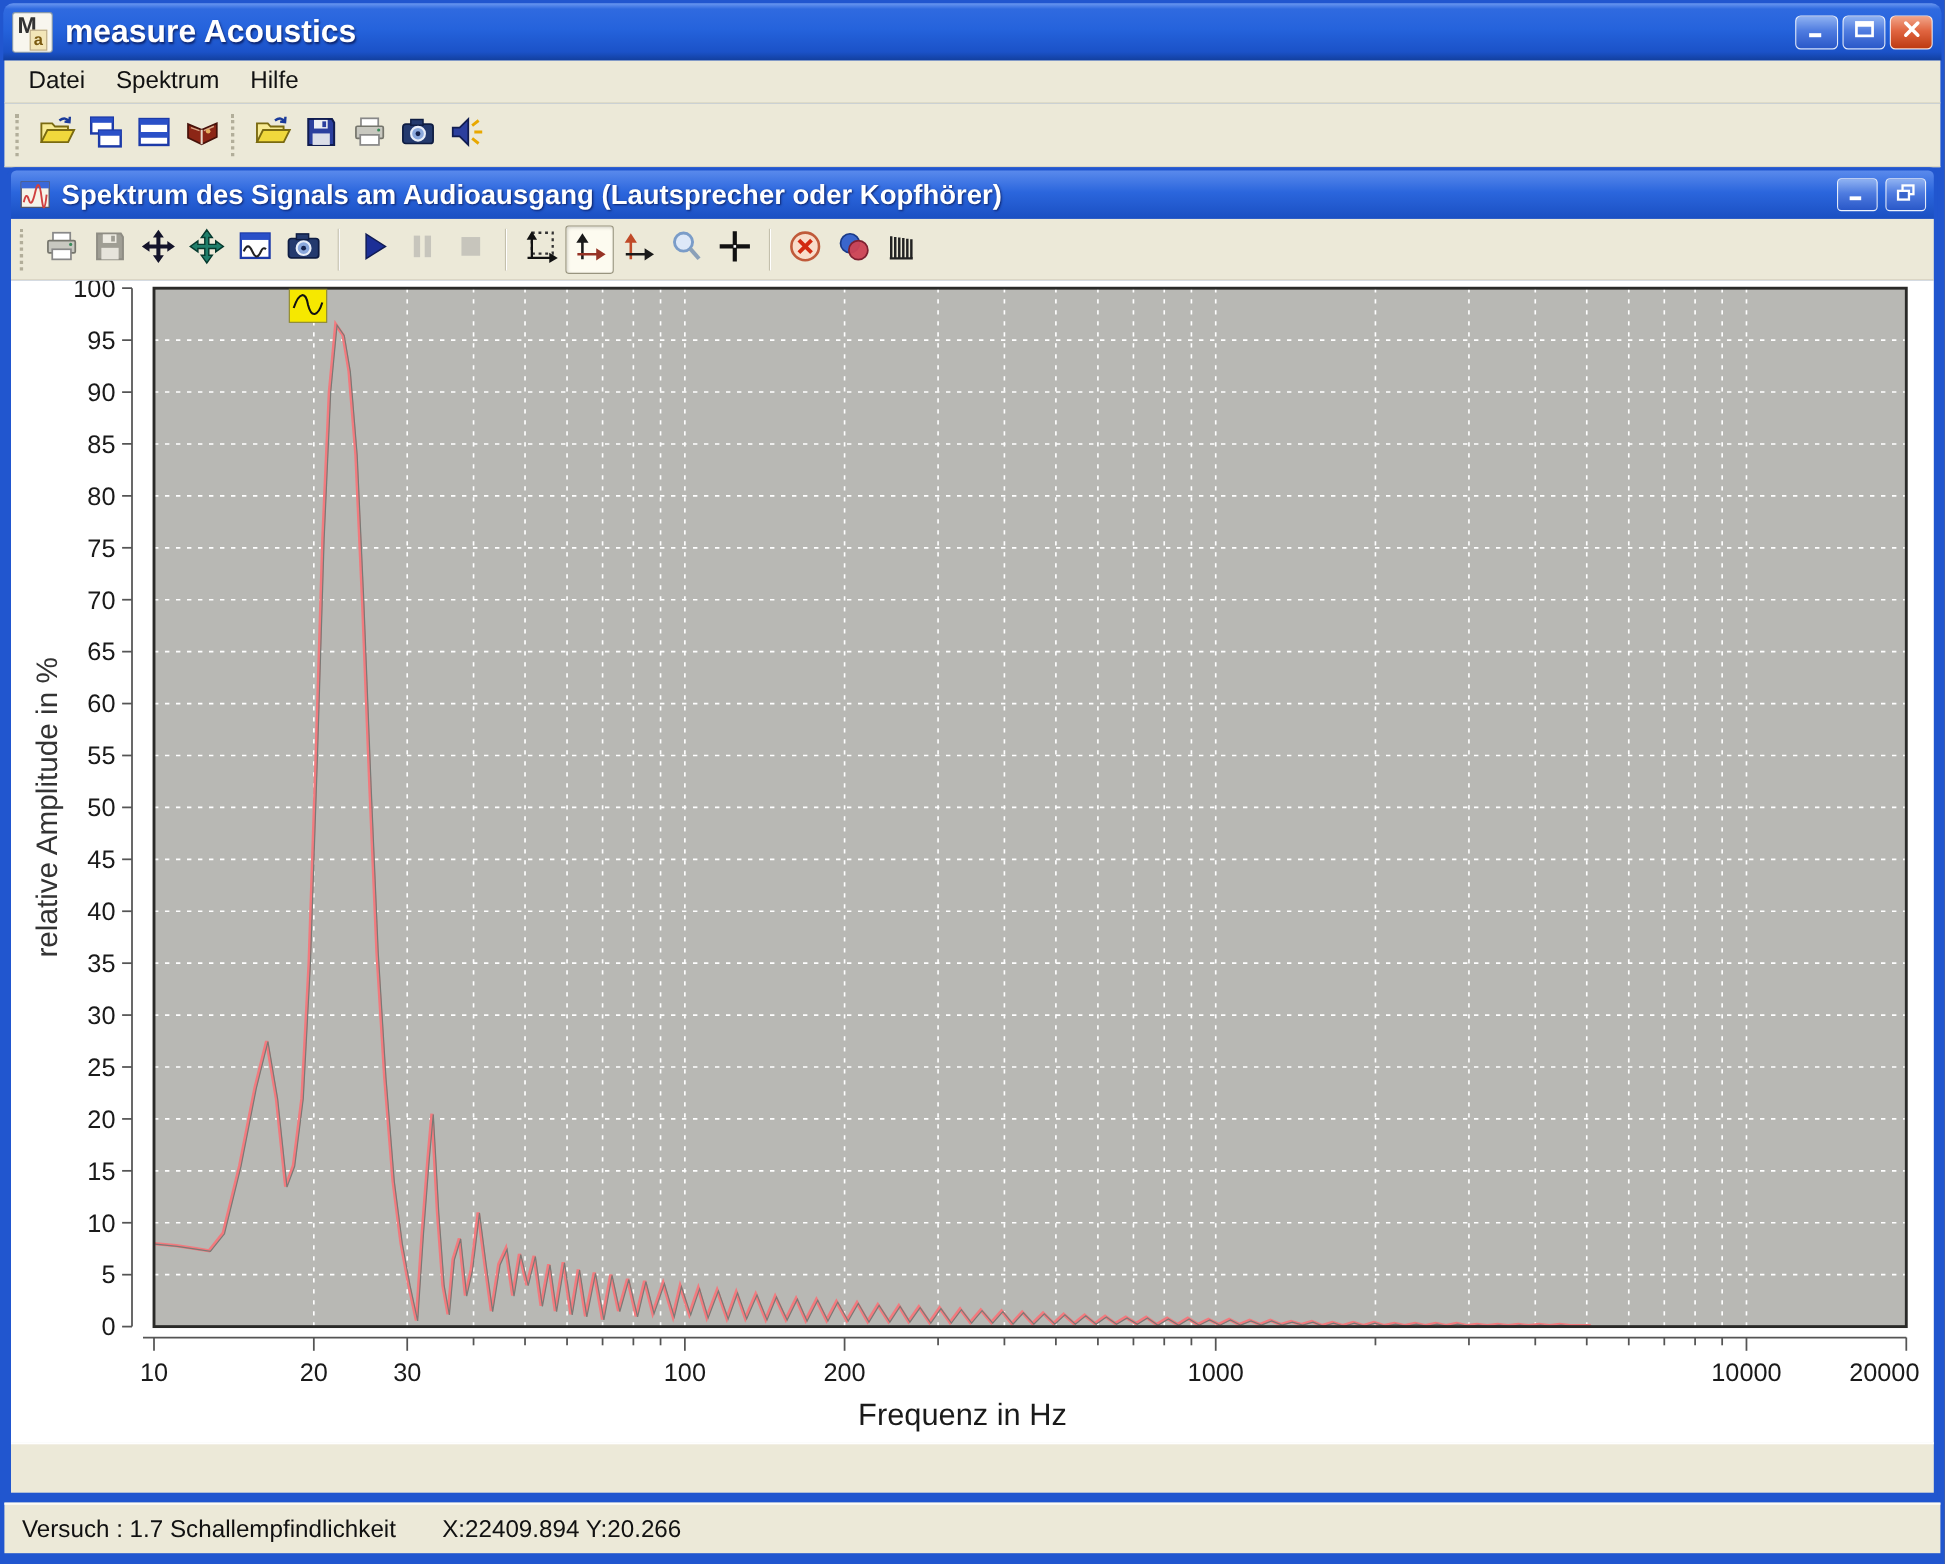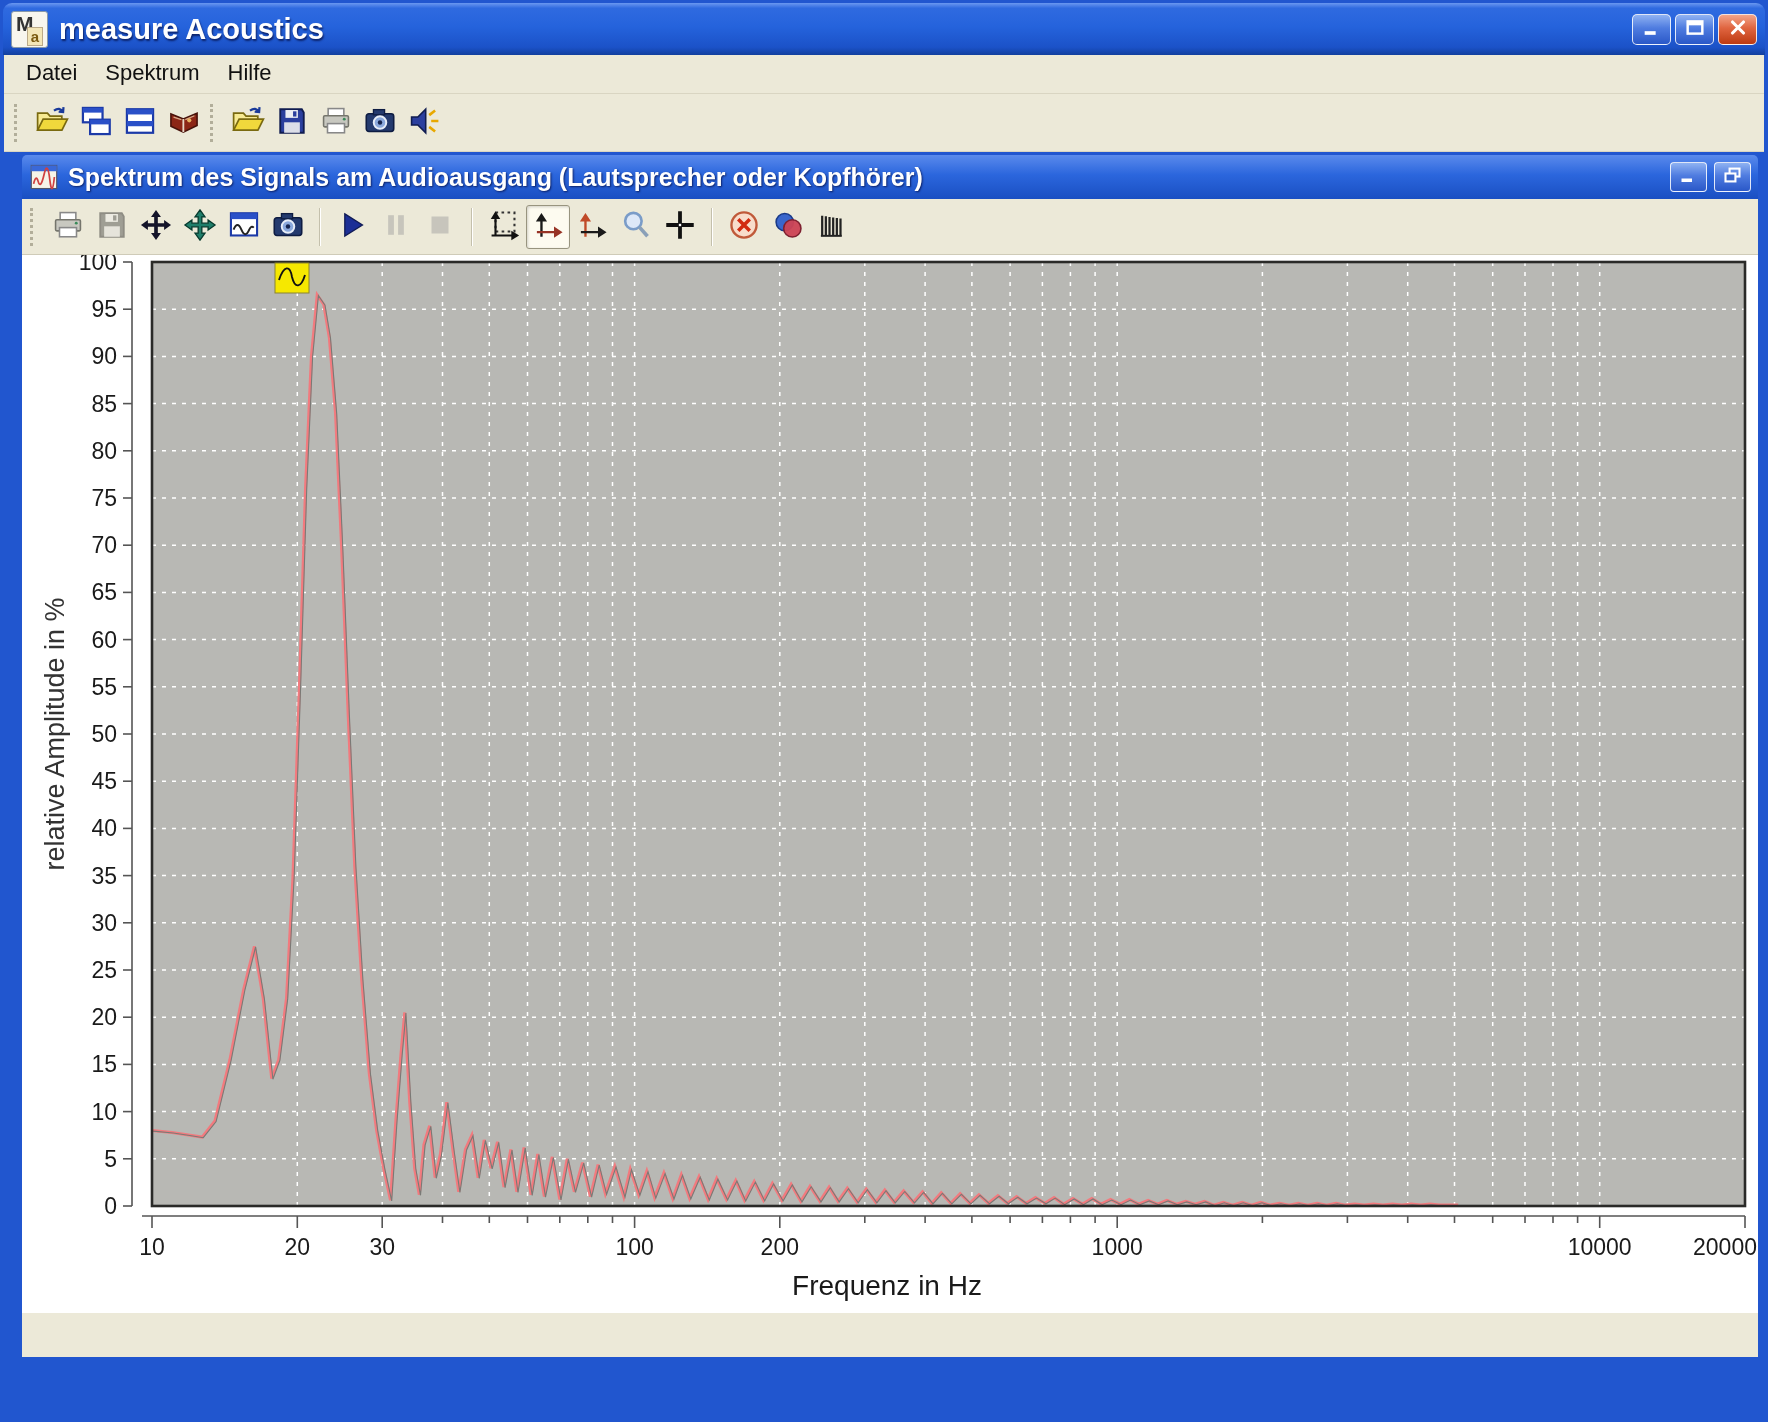--- a/index.html
+++ b/index.html
@@ -23,21 +23,21 @@
 .menubar{position:absolute;left:4px;top:55px;right:4px;height:39px;background:#ece9d8;display:flex;align-items:flex-start;padding-left:8px;border-bottom:1px solid #d9d5c2;}
 .menu-item{font-size:22px;color:#111;padding:5px 14px;}
 .toolbar{position:absolute;left:4px;top:94px;right:4px;height:58px;background:#ece9d8;display:flex;align-items:center;padding-left:6px;border-bottom:1px solid #d9d5c2;}
 .grip{width:8px;height:38px;border-left:3px dotted #b2ae9a;margin:0 8px 0 4px;flex:none;}
 .tsep{width:2px;height:38px;background:#c4c0ac;border-right:1px solid #fff;margin:0 9px;flex:none;}
 .tbtn{width:44px;height:44px;display:flex;align-items:center;justify-content:center;border:1px solid transparent;border-radius:3px;flex:none;}
 .tbtn svg{width:34px;height:34px;}
 .tbtn.disabled svg{filter:grayscale(1) opacity(.45);}
 .tbtn.pressed{background:#fdfbf0;border:1px solid #98947f;box-shadow:inset 1px 1px 3px rgba(0,0,0,.18);}
 
-.inner-window{position:absolute;left:19px;top:152px;right:7px;height:1208px;background:#2156cf;padding:3px;border-radius:7px 7px 0 0;}
+.inner-window{position:absolute;left:7px;top:152px;right:7px;height:1208px;background:#2156cf;padding:3px;border-radius:7px 7px 0 0;}
 .inner-titlebar{height:44px;border-radius:5px 5px 0 0;
  background:linear-gradient(180deg,#5a8aec 0%,#2b66dd 45%,#1a4fc2 100%);
  display:flex;align-items:center;padding:0 7px;}
 .inner-icon{width:30px;height:30px;margin-right:9px;flex:none;}
 .inner-icon svg{width:30px;height:30px;}
 .inner-title{color:#fff;font-size:25px;font-weight:bold;flex:1;text-shadow:1px 1px 2px rgba(5,15,70,.75);}
 .inner-btn{width:37px;height:30px;border-radius:4px;border:1px solid rgba(255,255,255,.85);
  background:linear-gradient(180deg,#8fb2f2,#4f7ce0 45%,#2a58c8);display:flex;align-items:center;justify-content:center;margin-left:3px;}
 .inner-btn svg{width:21px;height:18px;}
 .inner-toolbar{height:56px;background:#ece9d8;display:flex;align-items:center;padding-left:4px;border-bottom:1px solid #cfcbb8;}
@@ -426,14 +426,18 @@
           <line x1="101" y1="54.2" x2="110" y2="54.2" stroke="#555" stroke-width="1.6"></line>
           <text x="95" y="62.2" font-size="23" fill="#1a1a1a" text-anchor="end">95</text>
           <line x1="101" y1="7.0" x2="110" y2="7.0" stroke="#555" stroke-width="1.6"></line>
           <text x="95" y="15.0" font-size="23" fill="#1a1a1a" text-anchor="end">100</text>
           <text x="865" y="1040" font-size="28" fill="#1a1a1a" text-anchor="middle">Frequenz in Hz</text>
           <text transform="translate(42 479) rotate(-90)" font-size="27" fill="#333" text-anchor="middle">relative Amplitude in %</text>
         </svg></div>
     <div class="bottom-strip"></div>
   </div>
 
+  <div class="statusbar">
+    <span>Versuch : 1.7 Schallempfindlichkeit</span>
+    <span class="cursor">X:22409.894 Y:20.266</span>
+  </div>
 
 </div>
 
 </body></html>

